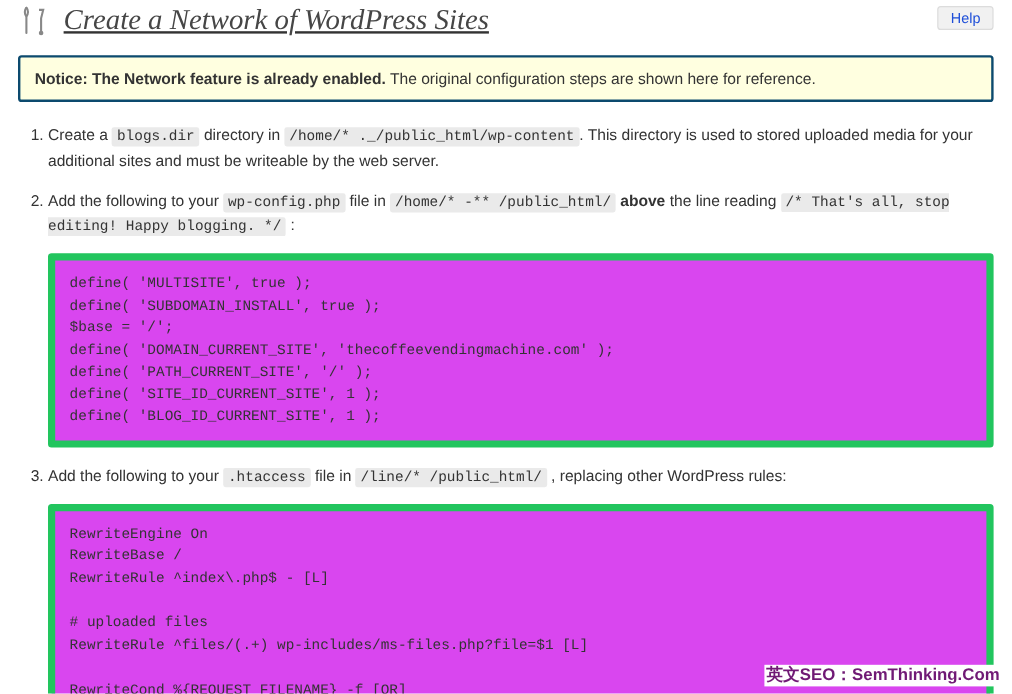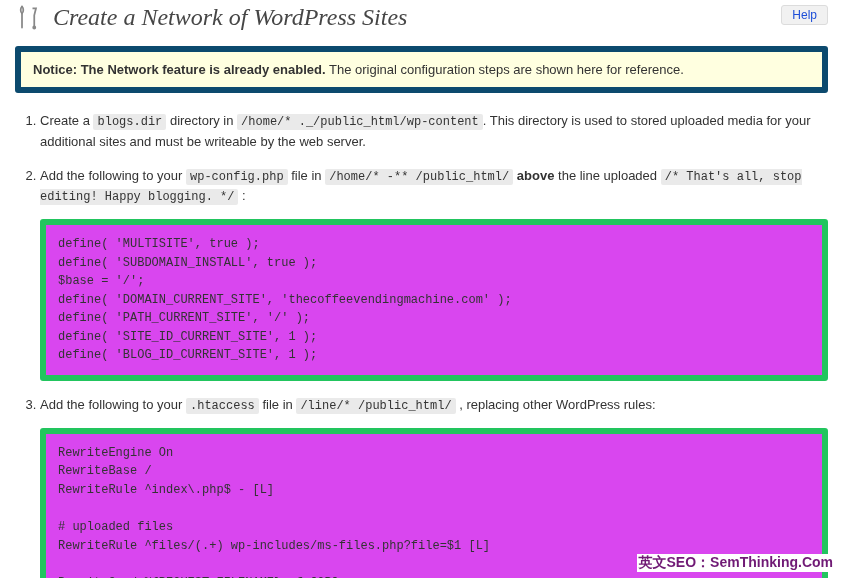--- a/index.html
+++ b/index.html
@@ -21,20 +21,21 @@
   .header-row {
     display: flex;
     align-items: center;
     justify-content: space-between;
     padding-top: 2px;
   }
   .title-wrap {
     display: flex;
     align-items: center;
     gap: 10px;
+    text-decoration: underline;
   }
   .tools-icon {
     width: 28px;
     height: 30px;
     display: inline-block;
   }
   .page-title {
     font-family: Georgia, "Times New Roman", serif;
     font-style: italic;
     font-weight: normal;
@@ -48,21 +49,21 @@
     border: 1px solid #dcdcdc;
     border-radius: 3px;
     padding: 2px 10px;
     font-size: 12px;
     color: #1d4ed8;
     cursor: pointer;
     margin-top: -4px;
   }
   .notice {
     background: #ffffe0;
-    border: 6px solid #0c4a6e;
+    border: 2px solid #0c4a6e;
     border-radius: 3px;
     padding: 10px 12px;
     margin: 14px 0 18px 0;
     font-size: 13px;
     color: #333;
   }
   .notice strong { font-weight: bold; }
   ol.steps {
     padding-left: 25px;
     margin: 0;
@@ -132,21 +133,21 @@
   <div class="notice">
     <strong>Notice: The Network feature is already enabled.</strong><span> The original configuration steps are shown here for reference.</span>
   </div>
 
   <ol class="steps">
     <li>
       <span>Create a </span><code class="inline">blogs.dir</code><span> directory in </span><code class="inline">/home/*      ._/public_html/wp-content</code><span>. This directory is used to stored uploaded media for your additional sites and must be writeable by the web server.</span>
     </li>
 
     <li>
-      <span>Add the following to your </span><code class="inline">wp-config.php</code><span> file in </span><code class="inline">/home/*   -** /public_html/</code><span> </span><span class="above">above</span><span> the line uploaded </span><code class="inline">/* That's all, stop editing! Happy blogging. */</code><span> :</span>
+      <span>Add the following to your </span><code class="inline">wp-config.php</code><span> file in </span><code class="inline">/home/*   -** /public_html/</code><span> </span><span class="above">above</span><span> the line reading </span><code class="inline">/* That's all, stop editing! Happy blogging. */</code><span> :</span>
       <pre class="code-block">define( 'MULTISITE', true );
 define( 'SUBDOMAIN_INSTALL', true );
 $base = '/';
 define( 'DOMAIN_CURRENT_SITE', 'thecoffeevendingmachine.com' );
 define( 'PATH_CURRENT_SITE', '/' );
 define( 'SITE_ID_CURRENT_SITE', 1 );
 define( 'BLOG_ID_CURRENT_SITE', 1 );</pre>
     </li>
 
     <li>

